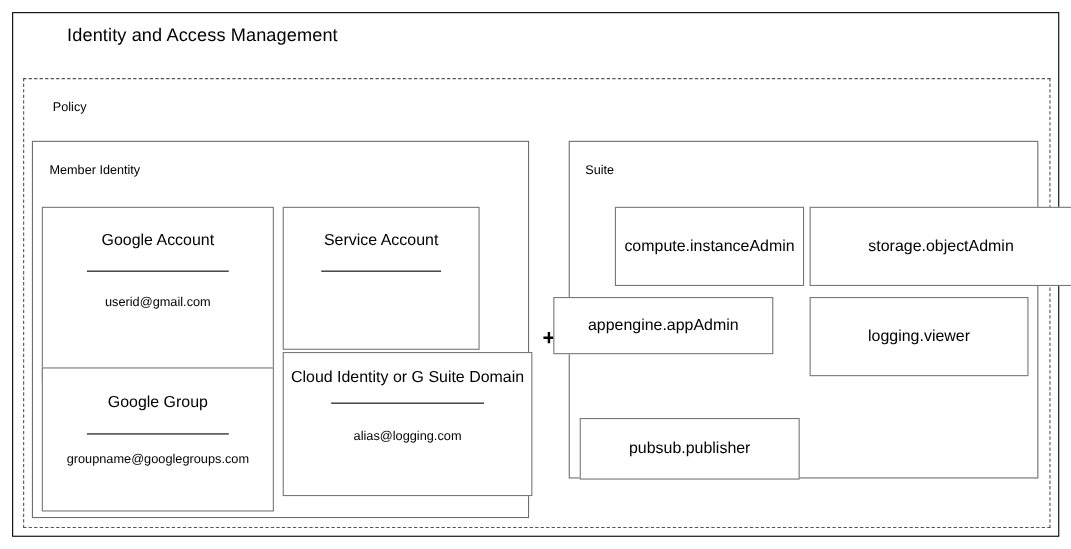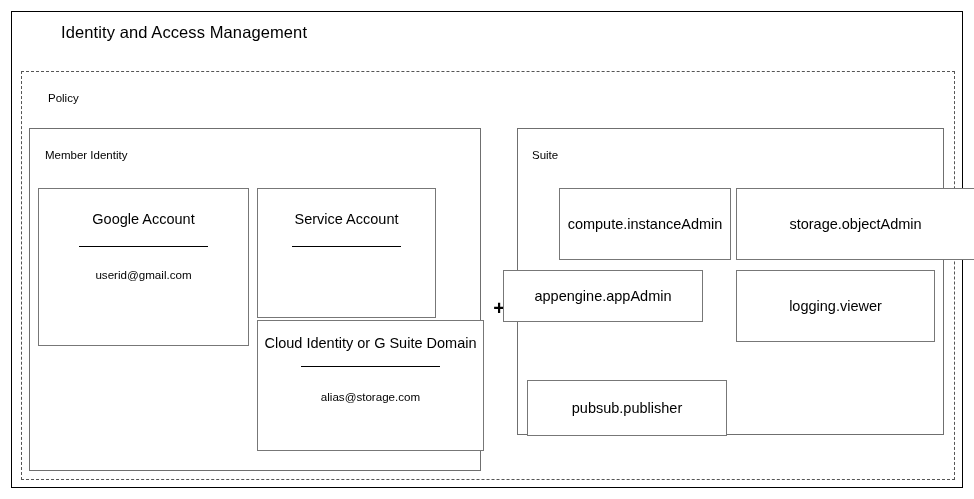--- a/index.html
+++ b/index.html
@@ -197,25 +197,30 @@
     <div class="card-title">Google Account</div>
     <div class="card-rule"></div>
     <div class="card-value">userid@gmail.com</div>
   </div>
 
   <div class="id-card card-service-account">
     <div class="card-title">Service Account</div>
     <div class="card-rule"></div>
   </div>
 
+  <div class="id-card card-google-group">
+    <div class="card-title">Google Group</div>
+    <div class="card-rule"></div>
+    <div class="card-value">groupname@googlegroups.com</div>
+  </div>
 
   <div class="id-card card-cloud-identity">
     <div class="card-title">Cloud Identity or G Suite Domain</div>
     <div class="card-rule"></div>
-    <div class="card-value">alias@storage.com</div>
+    <div class="card-value">alias@logging.com</div>
   </div>
 
   <div class="plus-sign">+</div>
 
   <div class="panel panel-roles"></div>
   <div class="panel-label label-roles">Suite</div>
 
   <div class="role-card role-r1c1">compute.instanceAdmin</div>
   <div class="role-card role-r1c2">storage.objectAdmin</div>
   <div class="role-card role-r2c1">appengine.appAdmin</div>

